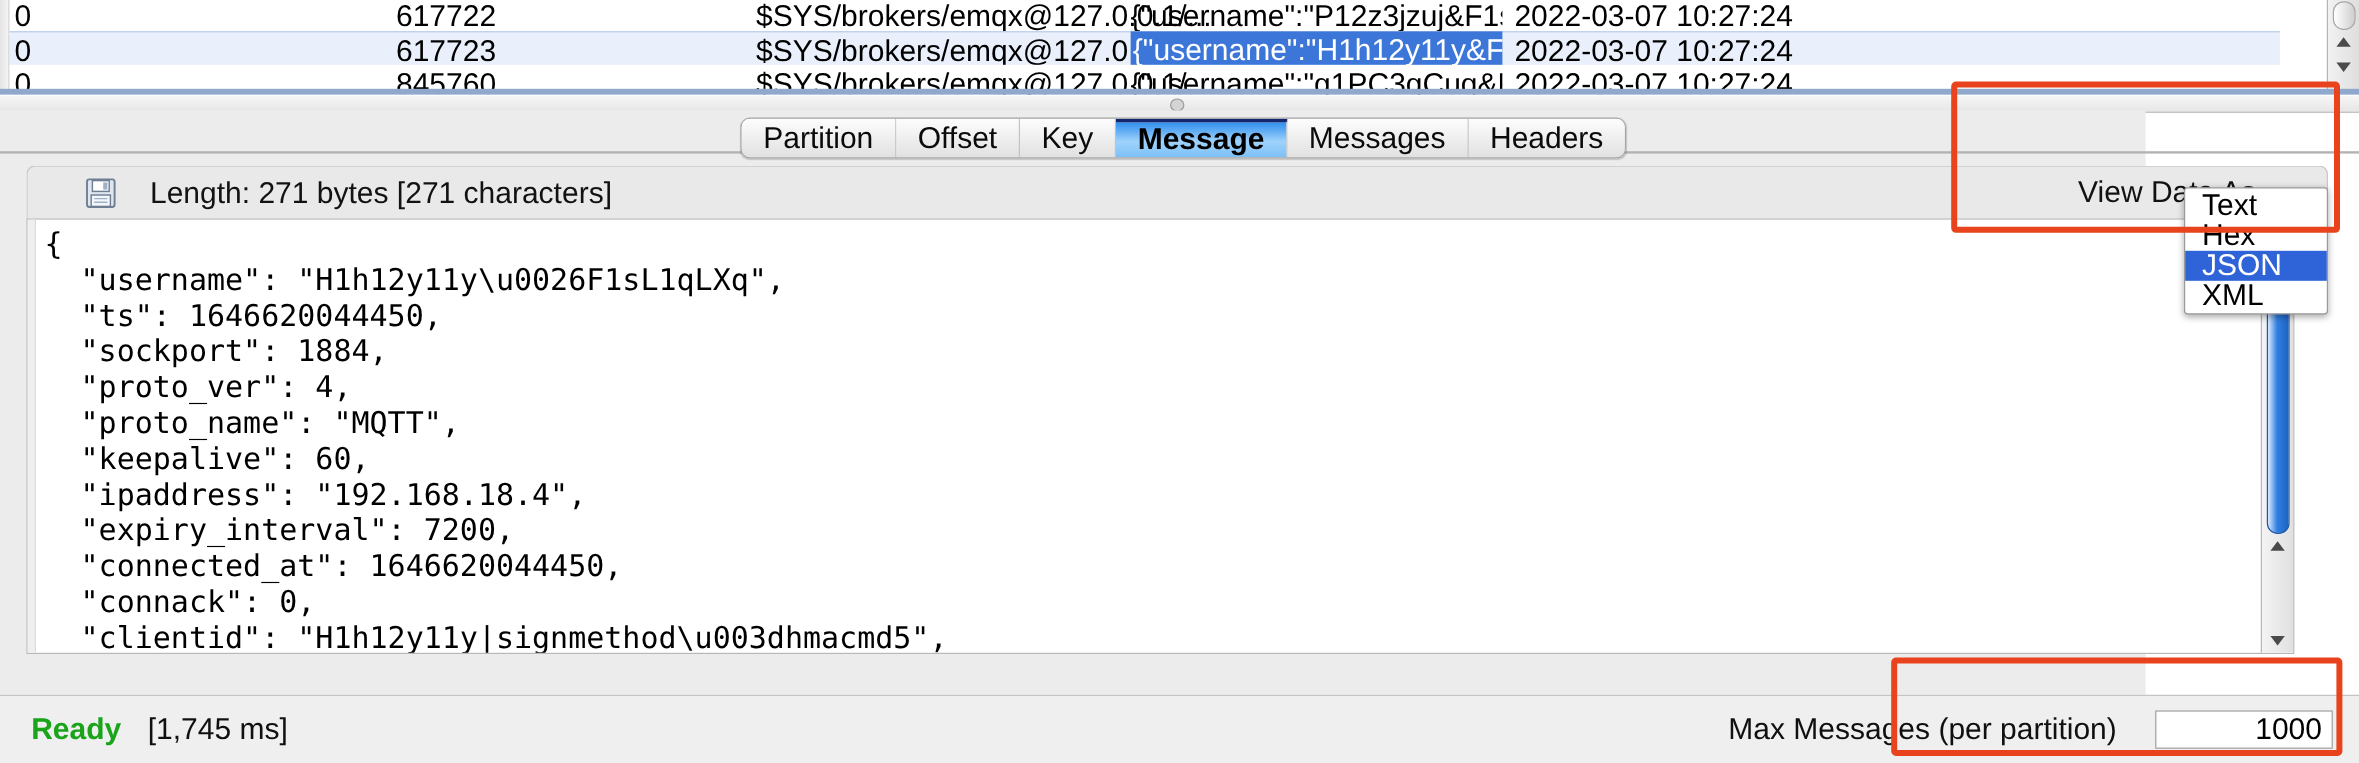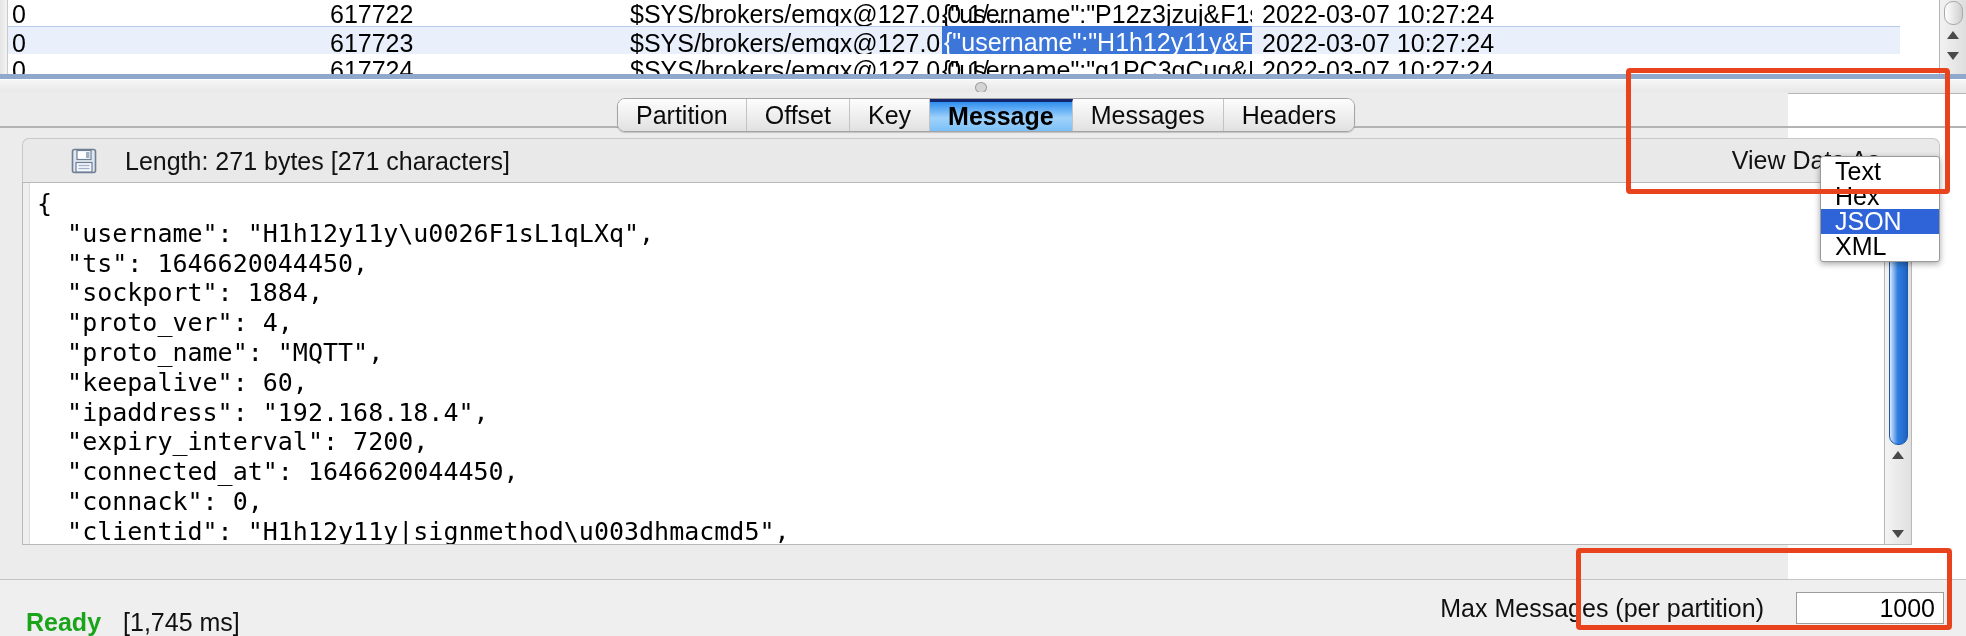--- a/index.html
+++ b/index.html
@@ -285,21 +285,21 @@
   }
 
   
   #status-bar {
     position: absolute;
     left: 0; top: 579px;
     width: 1966px; height: 57px;
     background: #efefef;
     border-top: 1px solid #c4c4c4;
     display: flex;
-    align-items: flex-end;
+    align-items: center;
   }
   #status-ready {
     margin-left: 26px;
     color: #19a419;
     font-size: 25px;
     font-weight: bold;
   }
   .status-metric {
     margin-left: 22px;
     font-size: 25px;
@@ -362,21 +362,21 @@
   <div class="trow r1">
     <span class="cell-partition">0</span>
     <span class="cell-offset">617723</span>
     <span class="cell-topic">$SYS/brokers/emqx@127.0.0.1/...</span>
     <span class="cell-value"><span class="sel">{"username":"H1h12y11y&amp;F1sL1...</span></span>
     <span class="cell-ts">2022-03-07 10:27:24</span>
   </div>
 
   <div class="trow r2">
     <span class="cell-partition">0</span>
-    <span class="cell-offset">617724</span>
+    <span class="cell-offset">845760</span>
     <span class="cell-topic">$SYS/brokers/emqx@127.0.0.1/...</span>
     <span class="cell-value">{"username":"g1PC3gCug&amp;F1sL1</span>
     <span class="cell-ts">2022-03-07 10:27:24</span>
   </div>
 
   <div class="table-vscroll">
     <div class="thumb"></div>
     <div class="arr up"></div>
     <div class="arr down"></div>
   </div>

